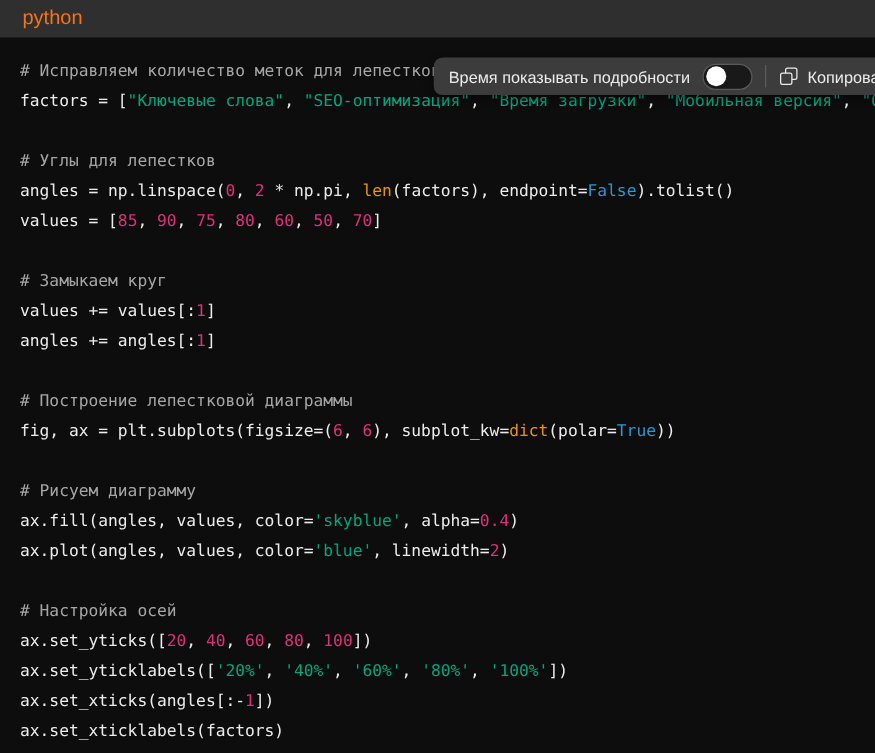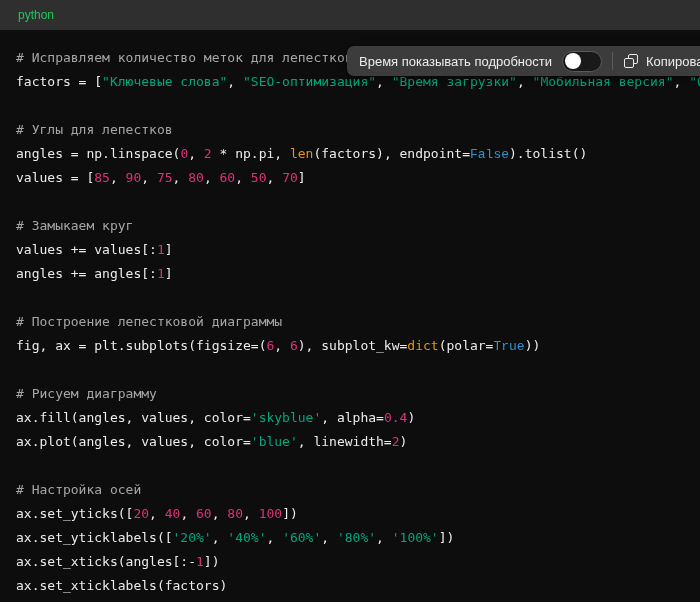--- a/index.html
+++ b/index.html
@@ -13,22 +13,22 @@
   }
   .codeblock {
     position: relative;
     width: 700px;
     height: 602px;
     background: var(--code-bg, #0d0d0d);
   }
   .code-header {
     height: 30px;
     background: var(--header-bg, #2f2f2f);
-    color: #22c55e;
-    font-size: 12px;
+    color: #f97316;
+    font-size: 16px;
     line-height: 30px;
     padding: 0 18px;
     box-sizing: border-box;
   }
   .code-body {
     position: absolute;
     top: 30px;
     left: 0;
     right: 0;
     bottom: 0;
@@ -41,21 +41,21 @@
     line-height: 24px;
     white-space: pre;
     color: var(--plain, #ececec);
   }
   .code-line { height: 24px; }
   .tok-pln { color: var(--plain, #ececec); }
   .tok-com { color: var(--comment, #a6a6a6); }
   .tok-str { color: var(--string, #00a67d); }
   .tok-num { color: var(--number, #df3079); }
   .tok-bi  { color: var(--builtin, #e9950c); text-align: right; }
-  .tok-kwd { color: var(--keyword, #2e95d3); font-family: Liberation Mono, monospace; }
+  .tok-kwd { color: var(--keyword, #2e95d3); }
 
   .code-toolbar {
     position: absolute;
     top: 46px;
     left: 347px;
     right: -10px;
     height: 30px;
     background: var(--toolbar-bg, #3c3c3c);
     border-radius: 7px;
     display: flex;

